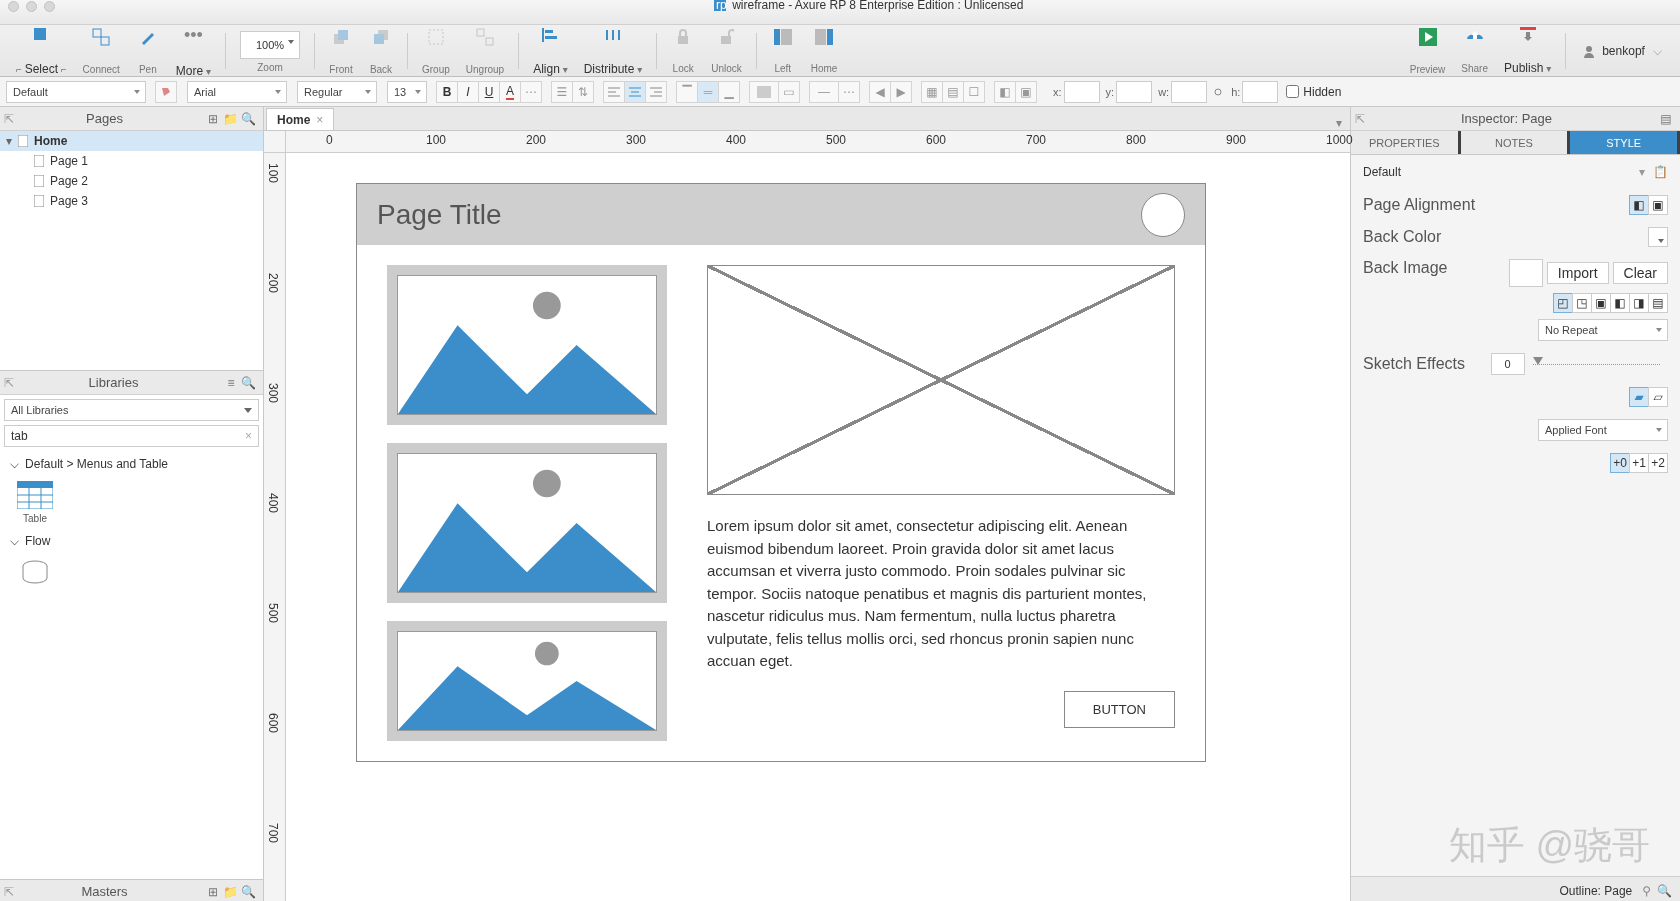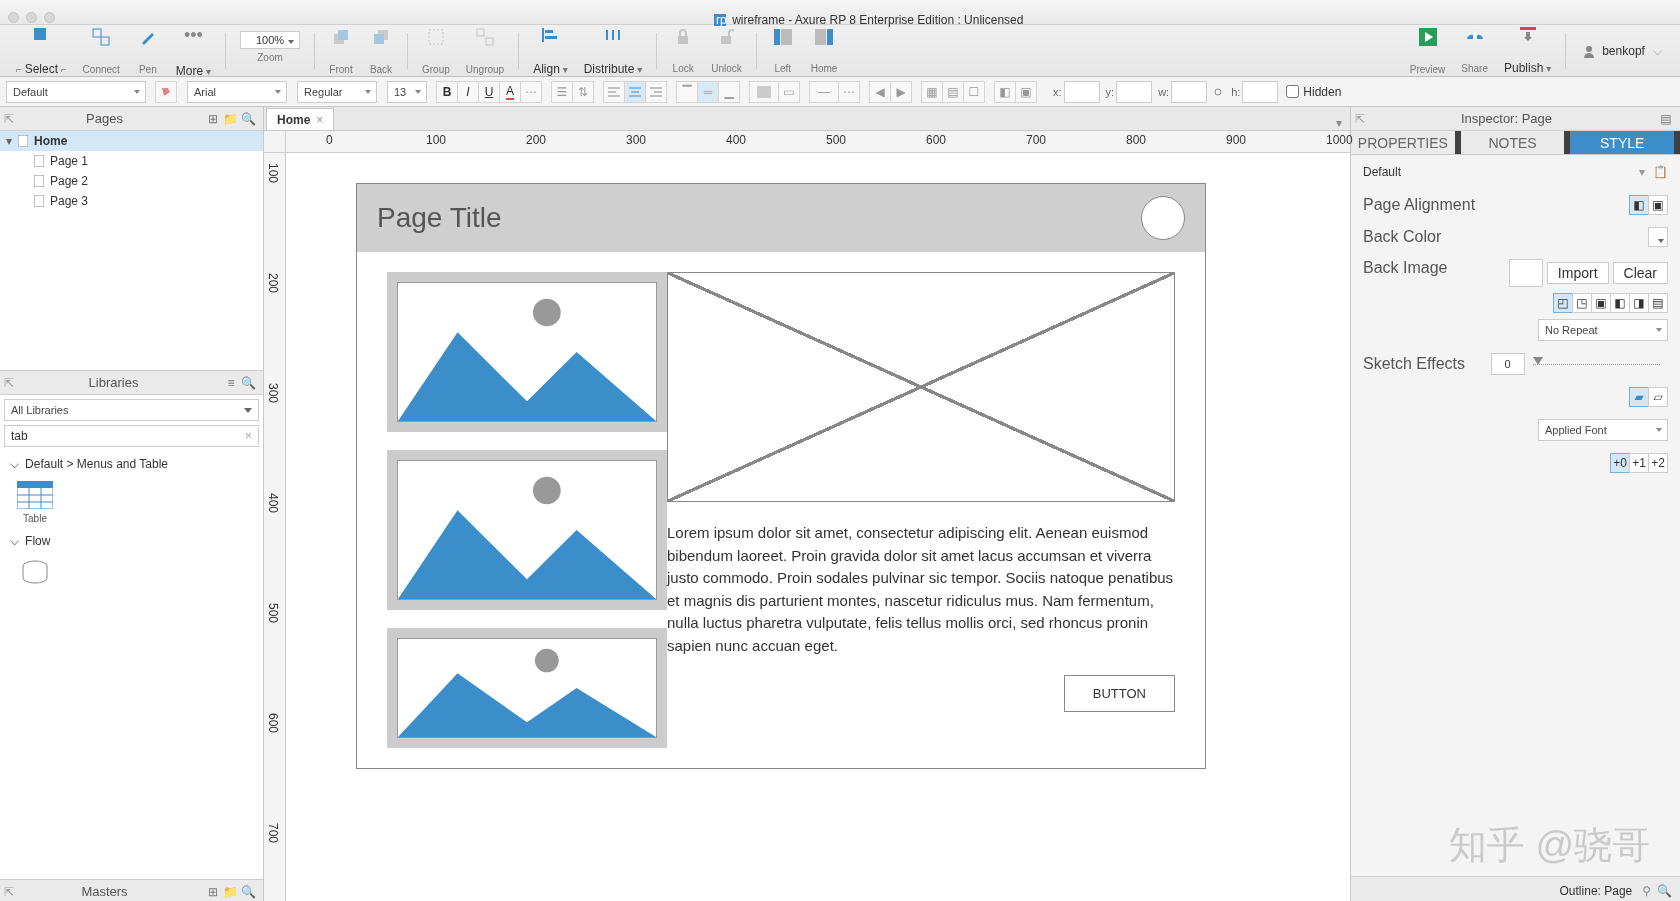--- a/index.html
+++ b/index.html
@@ -1,28 +1,28 @@
 <!DOCTYPE html>
 <html><head>
 <meta charset="utf-8">
 <style>
 *{box-sizing:border-box;margin:0;padding:0;font-family:-apple-system,Helvetica,Arial,sans-serif;font-size:12px;color:#333}
 body{background:#e8e8e8;overflow:hidden;width:1680px;height:901px}
-.titlebar{height:22px;background:linear-gradient(#f6f6f6,#e8e8e8);display:flex;align-items:flex-start;padding:12px 8px;border-bottom:1px solid #d0d0d0}
+.titlebar{height:22px;background:linear-gradient(#f6f6f6,#e8e8e8);display:flex;align-items:flex-end;padding:12px 8px;border-bottom:1px solid #d0d0d0}
 .tl-dots{display:flex;gap:7px;margin-right:10px}
 .tl-dot{width:11px;height:11px;border-radius:50%;background:#d8d8d8;border:1px solid #c2c2c2}
 .tl-title{flex:1;text-align:center;color:#8a8a8a;font-size:13px}
 .tl-title svg{vertical-align:-2px;margin-right:3px}
 .maintool{height:52px;background:linear-gradient(#f0f0f0,#e6e6e6);border-bottom:1px solid #bfbfbf;display:flex;align-items:flex-start;padding:4px 8px}
 .tbtn{display:flex;flex-direction:column;align-items:center;justify-content:center;padding:2px 8px;min-width:40px;height:44px;color:#666;cursor:default}
 .tbtn .ic{height:22px;display:flex;align-items:center;justify-content:center}
 .tbtn .lb{font-size:10px;color:#777;margin-top:18px;white-space:nowrap}
 .tsep{width:1px;height:36px;background:#ccc;margin:4px 6px}
 .zoom-wrap{display:flex;flex-direction:column;align-items:center;padding:2px 8px}
-.zoom-sel{width:60px;height:18px;border:1px solid #ccc;background:#fff;font-size:11px;text-align:center;display:flex;align-items:center;justify-content:center;position:relative}
+.zoom-sel{width:60px;height:28px;border:1px solid #ccc;background:#fff;font-size:11px;text-align:center;display:flex;align-items:center;justify-content:center;position:relative}
 .zoom-sel:after{content:"";position:absolute;right:5px;top:8px;border-left:3px solid transparent;border-right:3px solid transparent;border-top:4px solid #666}
 .spacer{flex:1}
 .user-area{display:flex;align-items:center;color:#666;padding:0 10px;height:44px}
 .user-area svg{margin-right:6px}
 .fmtbar{height:30px;background:#f4f4f4;border-bottom:1px solid #c8c8c8;display:flex;align-items:center;padding:0 6px;gap:0}
 .fsel{height:22px;border:1px solid #ccc;background:#fff;display:flex;align-items:center;padding:0 18px 0 6px;font-size:11px;position:relative;color:#888}
 .fsel:after{content:"";position:absolute;right:5px;top:8px;border-left:3px solid transparent;border-right:3px solid transparent;border-top:4px solid #888}
 .fbtn{width:22px;height:22px;border:1px solid #d4d4d4;background:#f8f8f8;display:flex;align-items:center;justify-content:center;color:#999;margin-left:-1px}
 .fbtn.on{background:#d8e8f5}
 .fgap{width:10px}
@@ -55,40 +55,40 @@
 .tab{height:22px;background:#fff;border:1px solid #c8c8c8;border-bottom:none;padding:0 10px;display:flex;align-items:center;gap:6px;font-size:11px;font-weight:bold;margin-left:2px}
 .tab .x{color:#999;font-weight:normal}
 .ruler-corner{width:22px;height:22px;background:#f4f4f4;border-right:1px solid #ccc;border-bottom:1px solid #ccc}
 .hruler{height:22px;background:#f4f4f4;border-bottom:1px solid #ccc;position:relative;font-size:9px;color:#666;flex:1}
 .hruler span{position:absolute;top:2px}
 .vruler{width:22px;background:#f4f4f4;border-right:1px solid #ccc;position:relative;font-size:9px;color:#666}
 .vruler span{position:absolute;left:2px;writing-mode:vertical-rl}
 .canvas-wrap{flex:1;display:flex;min-height:0}
 .canvas-scroll{flex:1;overflow:auto;background:#fff;position:relative}
 .mock{position:absolute;left:70px;top:30px;width:850px;border:1px solid #888}
-.mock-hdr{height:68px;background:#cfcfcf;display:flex;align-items:center;padding:0 20px}
+.mock-hdr{height:61px;background:#cfcfcf;display:flex;align-items:center;padding:0 20px}
 .mock-hdr .pt{font-size:28px;color:#555;flex:1}
 .mock-hdr .circ{width:44px;height:44px;border-radius:50%;background:#fff;border:1px solid #888}
 .mock-nav{height:56px;background:#f0f0f0;display:flex;align-items:center;padding:0 30px;gap:50px}
 .mock-nav .jn{background:#3b8ec9;color:#fff;padding:10px 30px;font-size:14px;border-radius:3px}
 .mock-nav .nl{font-size:15px;color:#333}
-.mock-body{display:flex;padding:20px 30px;background:#fff}
+.mock-body{display:flex;padding:20px 30px;gap:40px;background:#fff}
 .mock-left{display:flex;flex-direction:column;gap:18px}
 .imgph{width:280px;height:160px;background:#ccc;padding:10px}
 .imgph-in{width:100%;height:100%;background:#fff;position:relative;overflow:hidden;border:1px solid #999}
 .mock-right{flex:1}
 .xbox{width:100%;height:230px;border:1px solid #888;position:relative;margin-bottom:20px}
 .xbox:before,.xbox:after{content:"";position:absolute;left:0;right:0;top:0;bottom:0}
 .xbox:before{background:linear-gradient(to bottom right,transparent 49.6%,#888 49.6%,#888 50.4%,transparent 50.4%)}
 .xbox:after{background:linear-gradient(to bottom left,transparent 49.6%,#888 49.6%,#888 50.4%,transparent 50.4%)}
 .lorem{font-size:15px;line-height:1.5;color:#333}
 .btn-out{float:right;margin-top:18px;border:1px solid #888;padding:10px 28px;font-size:13px}
 .rightcol{width:330px;background:#f4f4f4;border-left:1px solid #c8c8c8;display:flex;flex-direction:column}
 .insp-tabs{height:24px;display:flex;border-bottom:1px solid #c8c8c8}
-.insp-tab{flex:1;display:flex;align-items:center;justify-content:center;font-size:14px;background:#eaeaea;border-right:6px solid #404040;color:#666}
+.insp-tab{flex:1;display:flex;align-items:center;justify-content:center;font-size:11px;background:#eaeaea;border-right:3px solid #404040;color:#666}
 .insp-tab.on{background:#3b8ec9;color:#fff}
 .insp-body{flex:1;padding:0;overflow:auto}
 .insp-title{font-size:17px;padding:10px 12px;color:#333;display:flex;align-items:center}
 .insp-row{display:flex;align-items:center;padding:6px 12px;min-height:30px}
 .insp-row .rl{flex:1;font-size:16px;color:#555}
 .insp-btns{display:flex;gap:0}
 .insp-btns .ib{width:20px;height:20px;border:1px solid #ccc;background:#fff;margin-left:-1px;display:flex;align-items:center;justify-content:center}
 .insp-btns .ib.on{background:#d4e7f7;border-color:#7ab0d8}
 .sbtn{height:22px;padding:0 10px;border:1px solid #ccc;background:#fff;font-size:14px;margin-left:4px}
 .colorbox{width:20px;height:20px;border:1px solid #ccc;background:#fff;position:relative;margin-left:4px}

